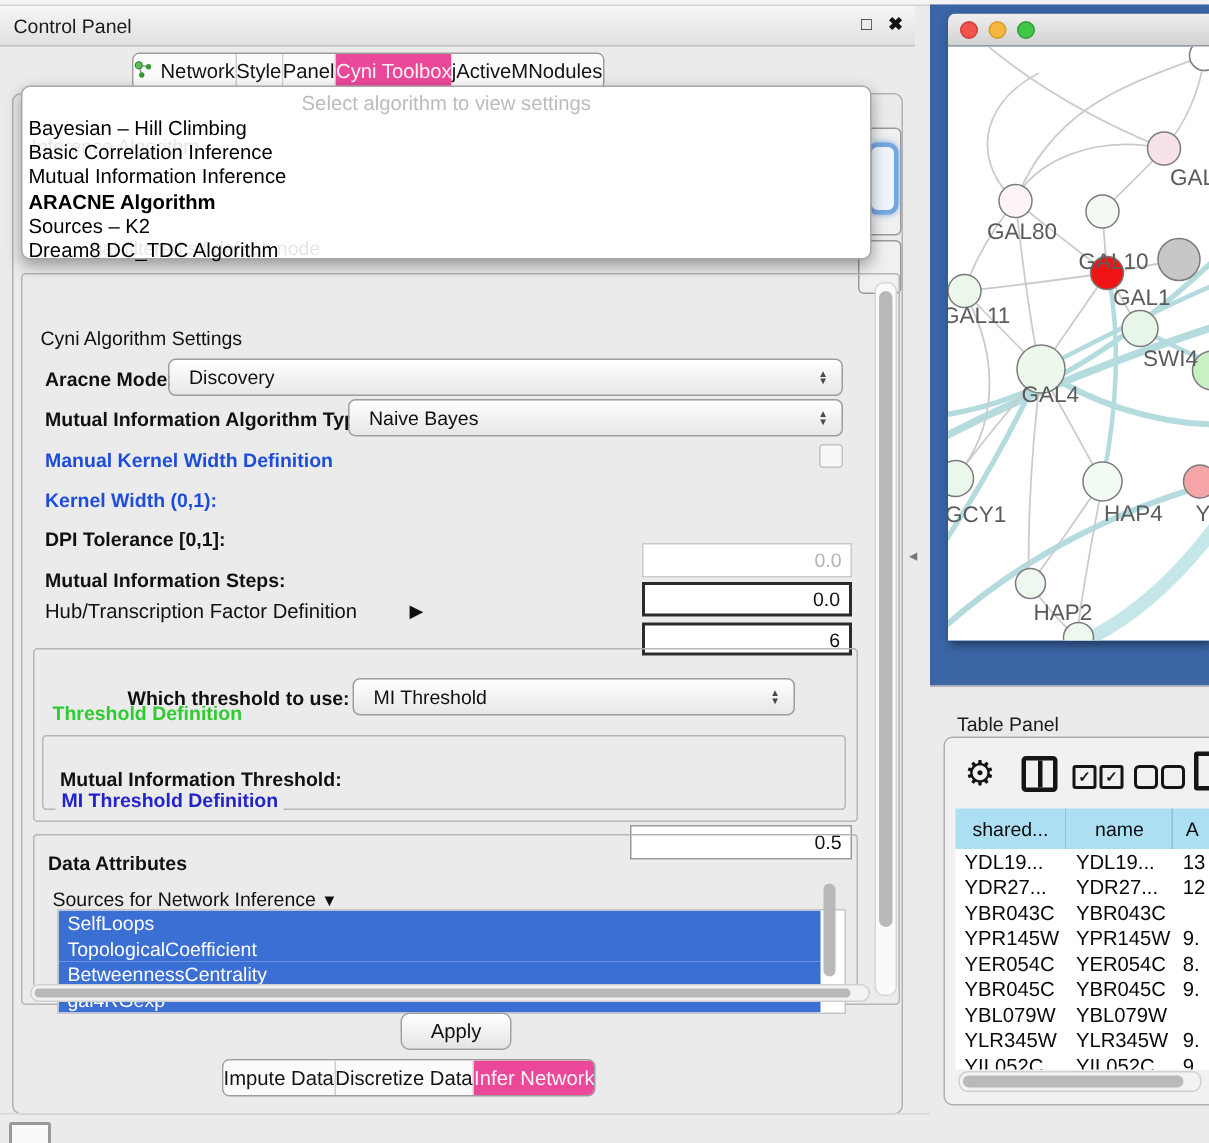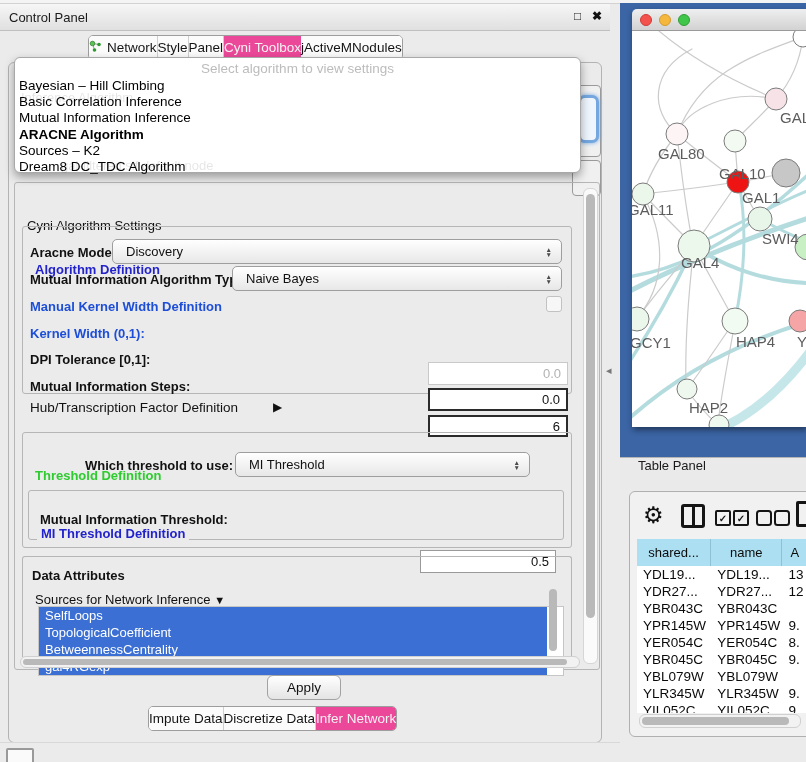--- a/index.html
+++ b/index.html
@@ -98,21 +98,21 @@
   
   .blue-frame{left:620px;top:3px;width:186px;height:454px;background:#3b65a5;}
   .net-window{left:632px;top:9px;width:174px;height:418px;box-shadow:1px 3px 6px rgba(0,0,0,.45);}
   .net-titlebar{left:632px;top:9px;width:174px;height:22px;border-radius:5px 0 0 0;
                 background:linear-gradient(#efefef,#d2d2d2);border-bottom:1px solid #9a9a9a;box-sizing:border-box;}
   .light{position:absolute;top:13.5px;width:12px;height:12px;border-radius:50%;box-sizing:border-box;}
   .canvas{left:632px;top:31px;width:174px;height:396px;background:#fff;overflow:hidden;}
   .right-divider{left:620px;top:457px;width:186px;height:1px;background:#b5b5b5;}
 
   
-  .tp-titlebar{left:620px;top:458px;width:186px;height:32px;display:flex;align-items:flex-start;background:#eaeaea;}
+  .tp-titlebar{left:620px;top:458px;width:186px;height:32px;display:flex;align-items:flex-end;background:#eaeaea;}
   .tp-title{margin-left:18px;font-size:13px;color:#1a1a1a;}
   .tp-frame{left:629px;top:491px;width:190px;height:244px;border:1px solid #b0b0b0;border-radius:6px;background:#f1f1f1;}
   .gear-ico::before{content:"⚙";font-size:23px;color:#111;}
   .split-ico{position:absolute;width:24px;height:24px;border:3px solid #151515;border-radius:3px;box-sizing:border-box;}
   .split-ico::after{content:"";position:absolute;left:8px;top:0;width:3px;height:18px;background:#151515;}
   .cb{position:absolute;width:12px;height:12px;border:2px solid #151515;border-radius:2px;
       display:flex;align-items:center;justify-content:center;}
   .cb.round{border-radius:3.5px;}
   .cb.checked::before{content:"✓";font-size:10px;font-weight:bold;color:#151515;}
   .doc-ico{position:absolute;width:22px;height:26px;border:3px solid #151515;border-radius:2px;box-sizing:border-box;background:#f1f1f1;}
@@ -180,23 +180,20 @@
     <div class="ghost" style="left:46px;top:100px;">gal-filtered.sif default node</div>
   </div>
 
   <div class="abs groupbox" style="left:14px;top:182px;width:584px;height:486px;">
     <span class="gtitle plain">Cyni Algorithm Settings</span>
   </div>
   <div class="sb-track-v" style="left:583px;top:188px;width:13px;height:474px;">
     <div class="sb-thumb-v" style="left:2px;top:5px;width:9px;height:424px;"></div>
   </div>
 
-  <div class="abs groupbox" style="left:22px;top:226px;width:548px;height:166px;">
-    <span class="gtitle" style="color:#2323cc;">Algorithm Definition</span>
-  </div>
   <span class="lbl" style="left:30px;top:245px;">Aracne Mode:</span>
   <div class="combo" style="left:112px;top:239px;width:450px;">
     <span>Discovery</span>
     <span class="arrows"></span>
   </div>
   <span class="lbl" style="left:30px;top:272px;">Mutual Information Algorithm Type:</span>
   <div class="combo" style="left:232px;top:266px;width:330px;">
     <span>Naive Bayes</span>
     <span class="arrows"></span>
   </div>
@@ -223,21 +220,21 @@
   </div>
   <span class="lbl" style="left:85px;top:458px;">Which threshold to use:</span>
   <div class="combo" style="left:235px;top:452px;width:295px;">
     <span>MI Threshold</span>
     <span class="arrows"></span>
   </div>
   <div class="abs groupbox" style="left:28px;top:490px;width:534px;height:48px;">
     <span class="gtitle" style="color:#2323cc;">MI Threshold Definition</span>
   </div>
   <span class="lbl" style="left:40px;top:512px;">Mutual Information Threshold:</span>
-  <div class="field" style="left:420px;top:503px;width:136px;height:23px;align-items:center;">
+  <div class="field" style="left:420px;top:503px;width:148px;height:23px;align-items:center;">
     <span>0.5</span>
   </div>
 
   <div class="abs" style="left:22px;top:556px;width:548px;height:100px;border:1px solid #b6b6b6;border-bottom:none;border-radius:3px 3px 0 0;">
     <span class="gtitle plain" style="background:#ebebeb;"><span>Sources for Network Inference</span> <span class="tri-d"></span></span>
   </div>
   <span class="lbl" style="left:32px;top:568px;">Data Attributes</span>
   <div class="attr-list">
     <div id="attr-items">
         <div class="attr-item" style="background: rgb(59, 111, 212);">SelfLoops</div>

